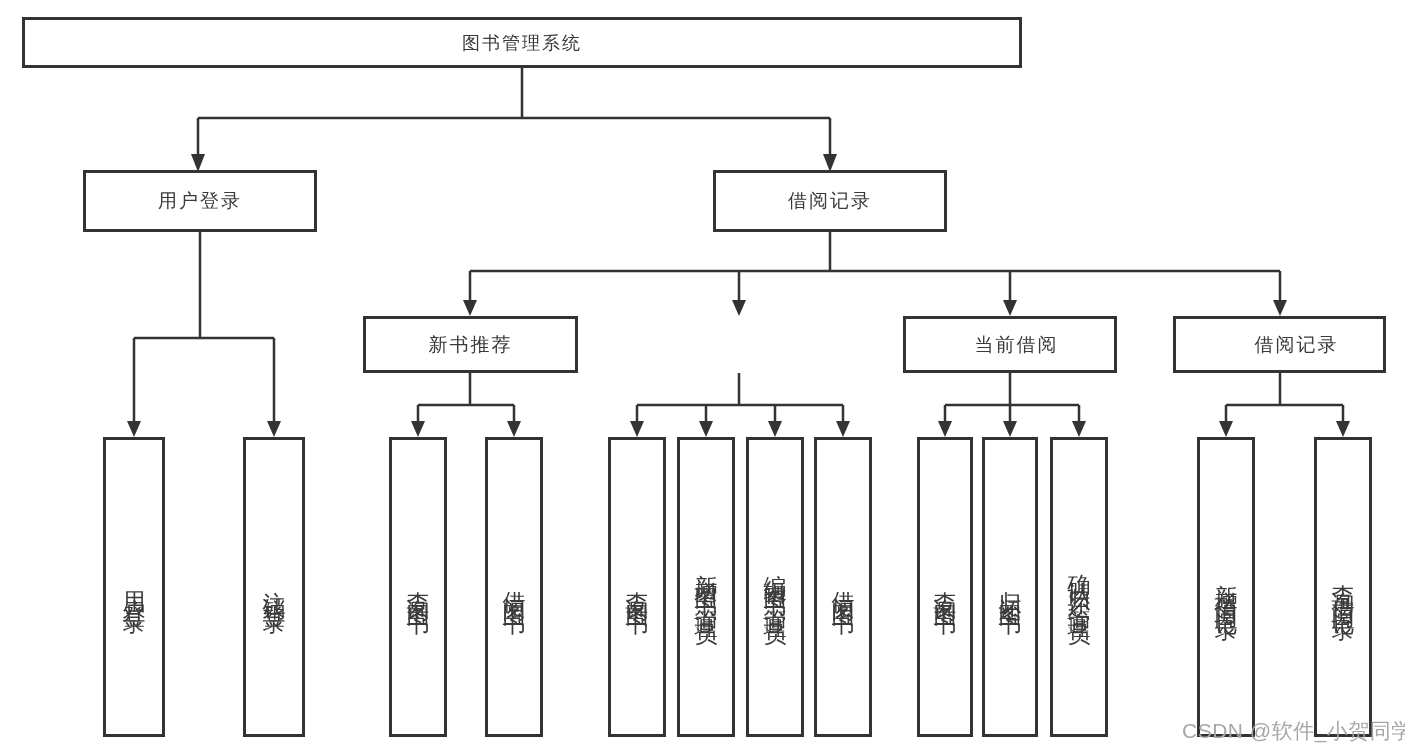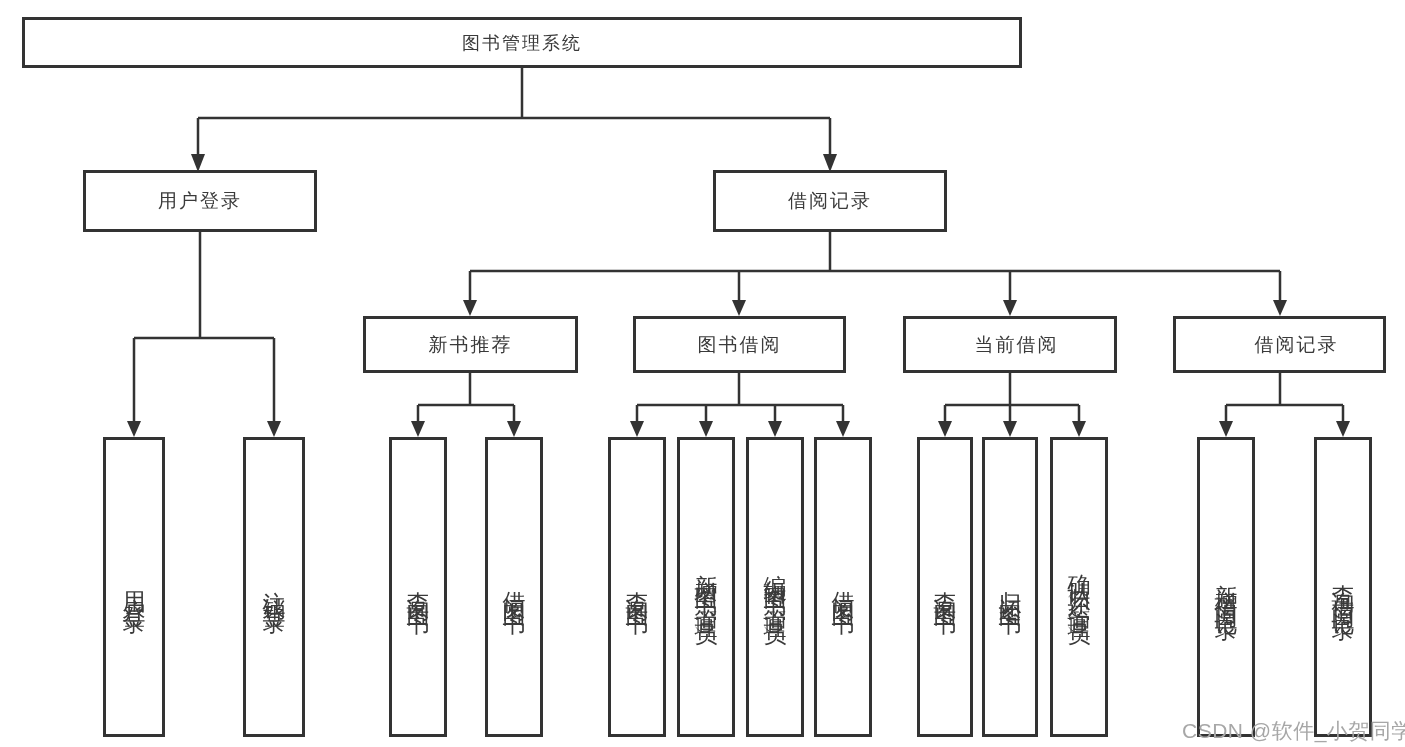--- a/index.html
+++ b/index.html
@@ -103,21 +103,20 @@
       <polygon points="1336,421 1350,421 1343,437"></polygon>
     </g>
   </svg>
 
   <div class="box root-box" style="left:22px; top:17px; width:1000px; height:51px;">图书管理系统</div>
 
   <div class="box hbox" style="left:83px; top:170px; width:234px; height:62px;">用户登录</div>
   <div class="box hbox" style="left:713px; top:170px; width:234px; height:62px;">借阅记录</div>
 
   <div class="box hbox" style="left:363px; top:316px; width:215px; height:57px;">新书推荐</div>
-  <div class="box hbox" style="left:633px; top:316px; width:213px; height:57px;">图书借阅</div>
   <div class="box hbox" style="left:903px; top:316px; width:214px; height:57px;padding-left:13px;">当前借阅</div>
   <div class="box hbox" style="left:1173px; top:316px; width:213px; height:57px;padding-left:34px;">借阅记录</div>
 
   <div class="box leaf" style="left:103px; top:437px; width:62px; height:300px;">用户登录</div>
   <div class="box leaf" style="left:243px; top:437px; width:62px; height:300px;">注销登录</div>
 
   <div class="box leaf" style="left:389px; top:437px; width:58px; height:300px;">查询图书</div>
   <div class="box leaf" style="left:485px; top:437px; width:58px; height:300px;">借阅图书</div>
 
   <div class="box leaf" style="left:608px; top:437px; width:58px; height:300px;">查询图书</div>

